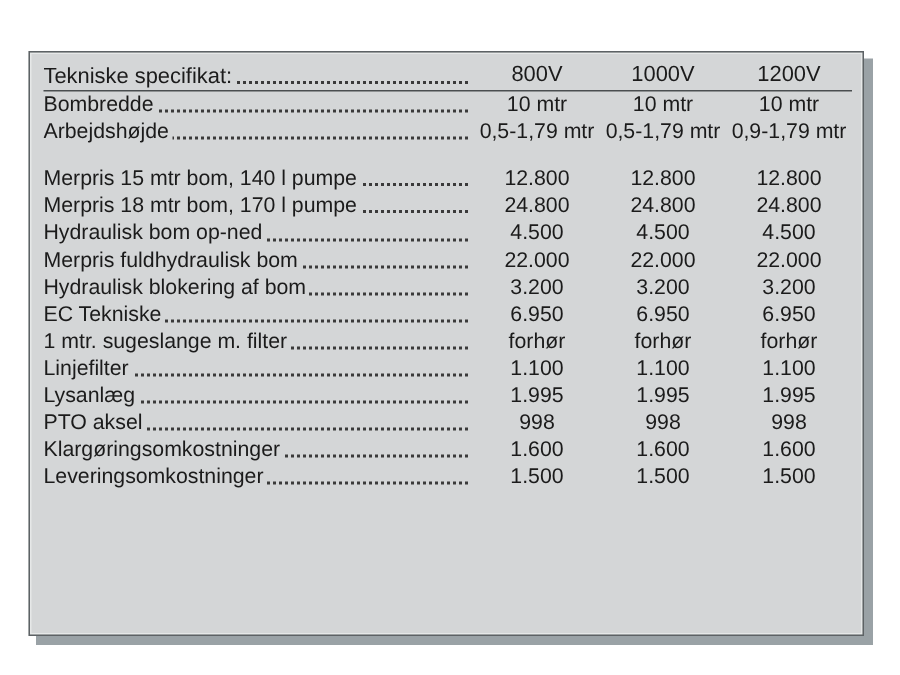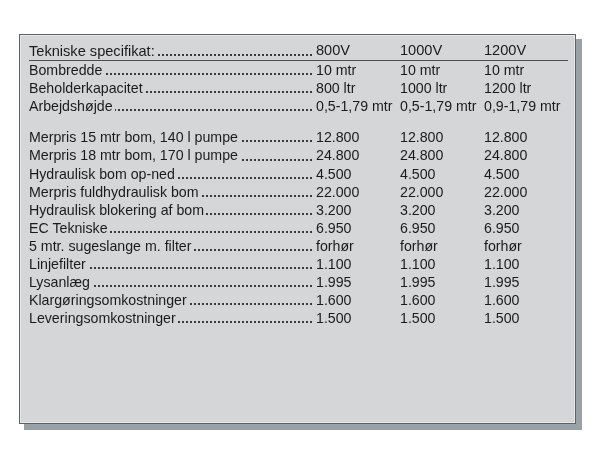--- a/index.html
+++ b/index.html
@@ -53,21 +53,21 @@
     position:relative;
     padding-right:4px;
   }
   .lbl .txt{position:relative;z-index:2;background:#d4d6d7;padding-right:2px;}
   .lbl .dots{
     position:absolute;
     left:0;right:4px;bottom:4px;
     border-bottom:2px dotted #3a3a3a;
     z-index:1;
   }
-  td.val{text-align:left;padding-right:13px;}
+  td.val{text-align:center;padding-right:13px;}
 
   tr.head td{font-size:14.6px;}
   tr.head{border-bottom:1px solid #4a4e50;}
   tr.head td.val{padding-bottom:1px;}
 
   tr.bold td,tr.bold .txt{font-weight:bold;}
   tr.spacer td{height:13px;line-height:13px;}
   tr.tail td{height:10px;}
 </style>
 </head>
@@ -88,26 +88,20 @@
             <td class="lbl"><span class="dots"></span><span class="txt">Tekniske specifikat:</span></td>
             <td class="val">800V</td>
             <td class="val">1000V</td>
             <td class="val">1200V</td>
           </tr>
           <tr class="row">
             <td class="lbl"><span class="dots"></span><span class="txt">Bombredde</span></td>
             <td class="val">10 mtr</td>
             <td class="val">10 mtr</td>
             <td class="val">10 mtr</td>
-          </tr>
-          <tr class="row">
-            <td class="lbl"><span class="dots"></span><span class="txt">Beholderkapacitet</span></td>
-            <td class="val">800 ltr</td>
-            <td class="val">1000 ltr</td>
-            <td class="val">1200 ltr</td>
           </tr>
           <tr class="row">
             <td class="lbl"><span class="dots"></span><span class="txt">Arbejdshøjde</span></td>
             <td class="val">0,5-1,79 mtr</td>
             <td class="val">0,5-1,79 mtr</td>
             <td class="val">0,9-1,79 mtr</td>
           </tr>
           <tr class="spacer">
             <td></td>
             <td></td>
@@ -144,36 +138,42 @@
             <td class="val">3.200</td>
             <td class="val">3.200</td>
           </tr>
           <tr class="row">
             <td class="lbl"><span class="dots"></span><span class="txt">EC Tekniske</span></td>
             <td class="val">6.950</td>
             <td class="val">6.950</td>
             <td class="val">6.950</td>
           </tr>
           <tr class="row">
-            <td class="lbl"><span class="dots"></span><span class="txt">5 mtr. sugeslange m. filter</span></td>
+            <td class="lbl"><span class="dots"></span><span class="txt">1 mtr. sugeslange m. filter</span></td>
             <td class="val">forhør</td>
             <td class="val">forhør</td>
             <td class="val">forhør</td>
           </tr>
           <tr class="row">
             <td class="lbl"><span class="dots"></span><span class="txt">Linjefilter</span></td>
             <td class="val">1.100</td>
             <td class="val">1.100</td>
             <td class="val">1.100</td>
           </tr>
           <tr class="row">
             <td class="lbl"><span class="dots"></span><span class="txt">Lysanlæg</span></td>
             <td class="val">1.995</td>
             <td class="val">1.995</td>
             <td class="val">1.995</td>
+          </tr>
+          <tr class="row">
+            <td class="lbl"><span class="dots"></span><span class="txt">PTO aksel</span></td>
+            <td class="val">998</td>
+            <td class="val">998</td>
+            <td class="val">998</td>
           </tr>
           <tr class="row">
             <td class="lbl"><span class="dots"></span><span class="txt">Klargøringsomkostninger</span></td>
             <td class="val">1.600</td>
             <td class="val">1.600</td>
             <td class="val">1.600</td>
           </tr>
           <tr class="row">
             <td class="lbl"><span class="dots"></span><span class="txt">Leveringsomkostninger</span></td>
             <td class="val">1.500</td>

